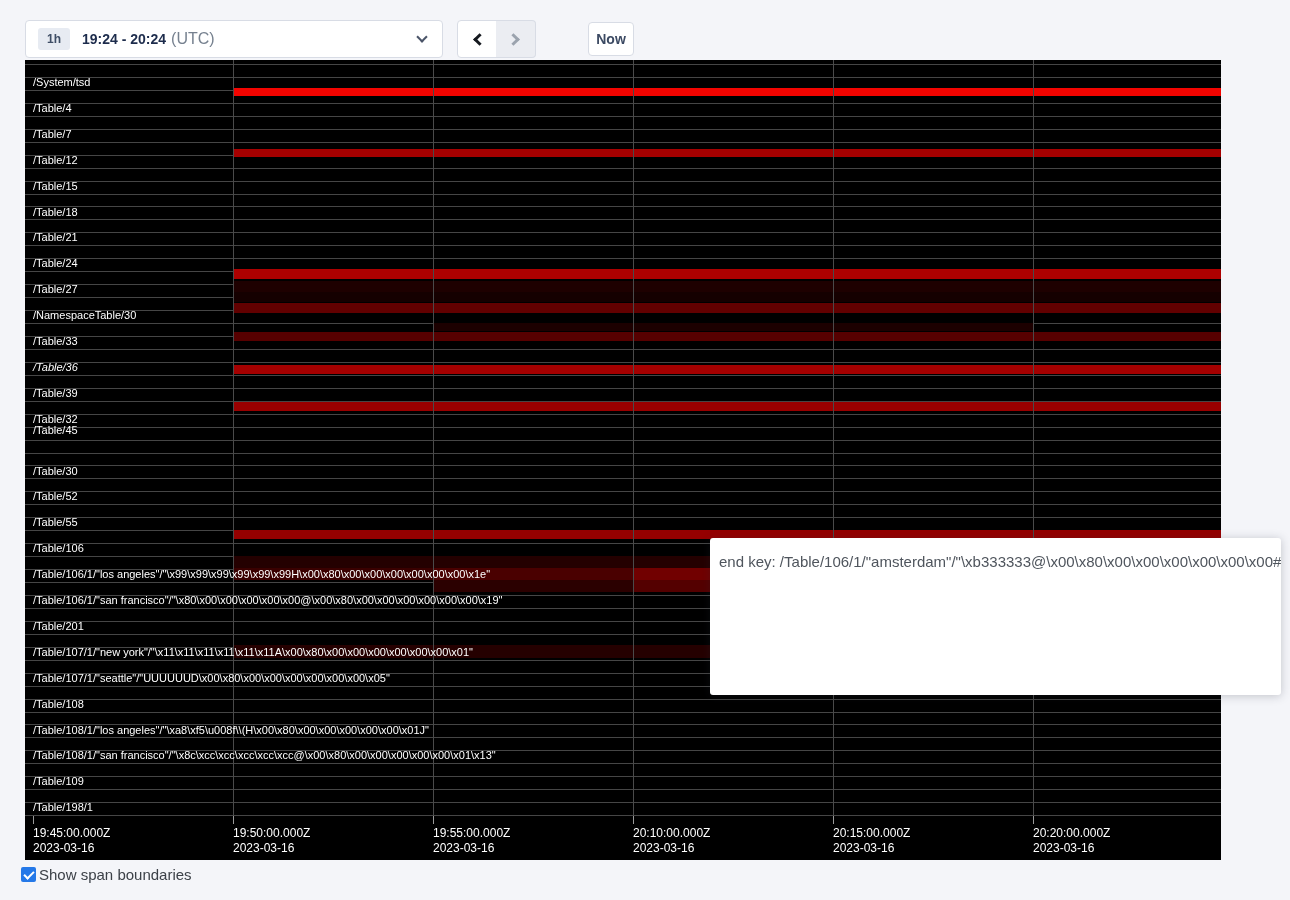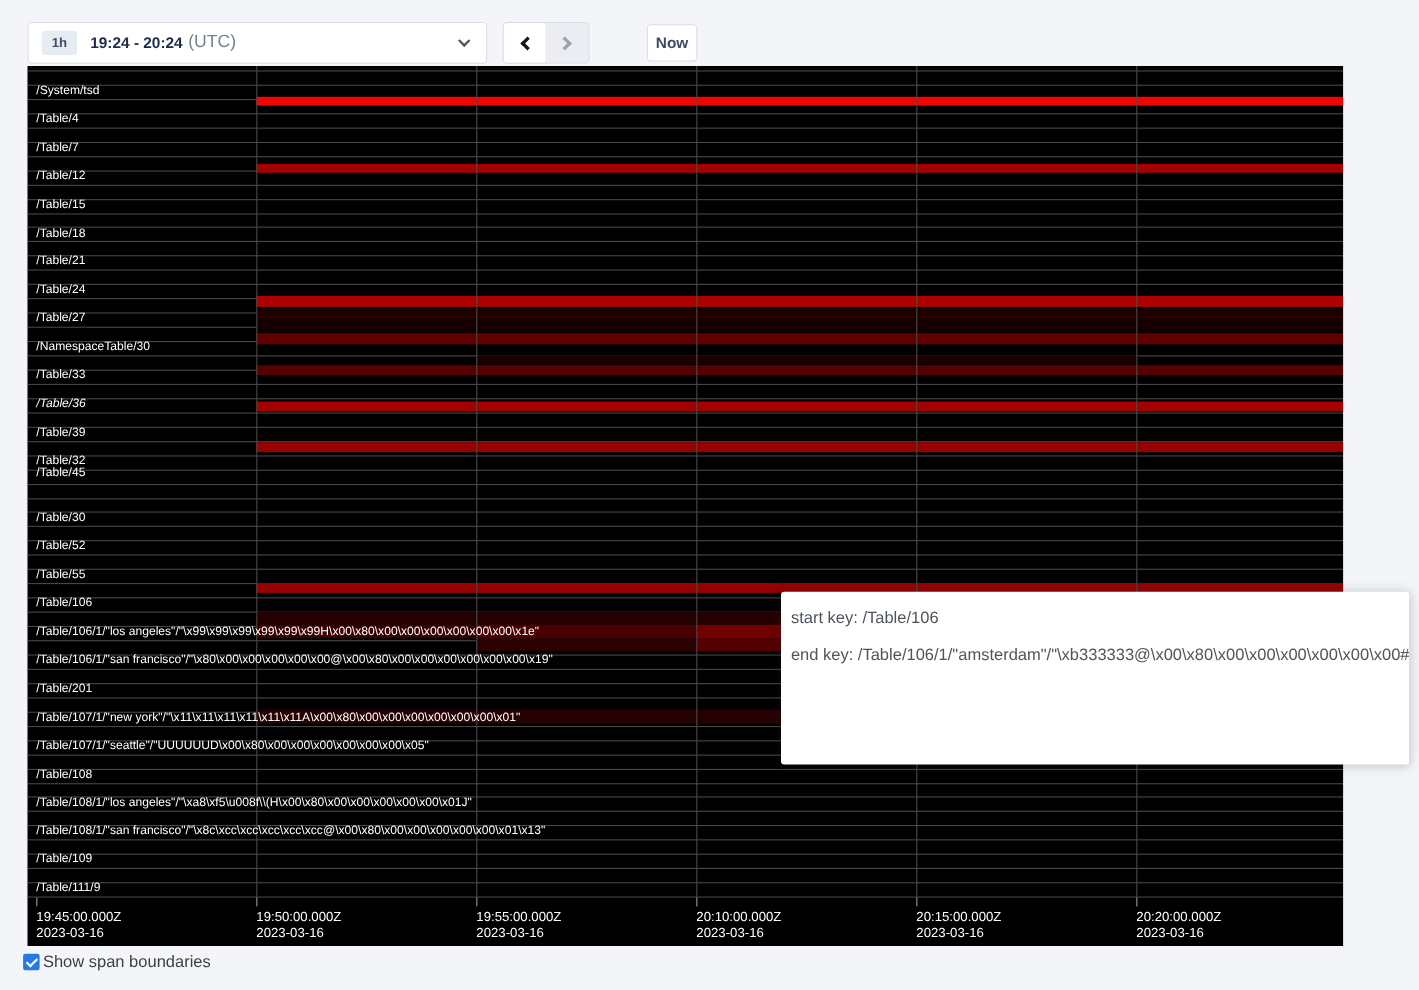--- a/index.html
+++ b/index.html
@@ -204,21 +204,21 @@
     <div class="rowlabel" style="top: 482.2px;">/Table/106</div>
     <div class="rowlabel" style="top: 508.1px;">/Table/106/1/"los angeles"/"\x99\x99\x99\x99\x99\x99H\x00\x80\x00\x00\x00\x00\x00\x00\x1e"</div>
     <div class="rowlabel" style="top: 534px;">/Table/106/1/"san francisco"/"\x80\x00\x00\x00\x00\x00@\x00\x80\x00\x00\x00\x00\x00\x00\x19"</div>
     <div class="rowlabel" style="top: 559.9px;">/Table/201</div>
     <div class="rowlabel" style="top: 585.8px;">/Table/107/1/"new york"/"\x11\x11\x11\x11\x11\x11A\x00\x80\x00\x00\x00\x00\x00\x00\x01"</div>
     <div class="rowlabel" style="top: 611.7px;">/Table/107/1/"seattle"/"UUUUUUD\x00\x80\x00\x00\x00\x00\x00\x00\x05"</div>
     <div class="rowlabel" style="top: 637.6px;">/Table/108</div>
     <div class="rowlabel" style="top: 663.5px;">/Table/108/1/"los angeles"/"\xa8\xf5\u008f\\(H\x00\x80\x00\x00\x00\x00\x00\x01J"</div>
     <div class="rowlabel" style="top: 689.4px;">/Table/108/1/"san francisco"/"\x8c\xcc\xcc\xcc\xcc\xcc@\x00\x80\x00\x00\x00\x00\x00\x01\x13"</div>
     <div class="rowlabel" style="top: 715.3px;">/Table/109</div>
-    <div class="rowlabel" style="top: 741.2px;">/Table/111/9</div>
+    <div class="rowlabel" style="top: 741.2px;">/Table/198/1</div>
     <div class="axis-label" style="left: 8px;">
       <div>19:45:00.000Z</div>
       <div>2023-03-16</div>
     </div>
     <div class="axis-label" style="left: 208px;">
       <div>19:50:00.000Z</div>
       <div>2023-03-16</div>
     </div>
     <div class="axis-label" style="left: 408px;">
       <div>19:55:00.000Z</div>
@@ -232,20 +232,19 @@
       <div>20:15:00.000Z</div>
       <div>2023-03-16</div>
     </div>
     <div class="axis-label" style="left: 1008px;">
       <div>20:20:00.000Z</div>
       <div>2023-03-16</div>
     </div>
   </div>
 
 <div class="tooltip">
-  <div class="tt-line">start key: /Table/106</div>
   <div class="tt-line">end key: /Table/106/1/"amsterdam"/"\xb333333@\x00\x80\x00\x00\x00\x00\x00\x00#"</div>
 </div>
 
 <div class="footer">
   <div class="checkbox"></div>
   <span class="footer-label">Show span boundaries</span>
 </div>
 
 </body></html>

